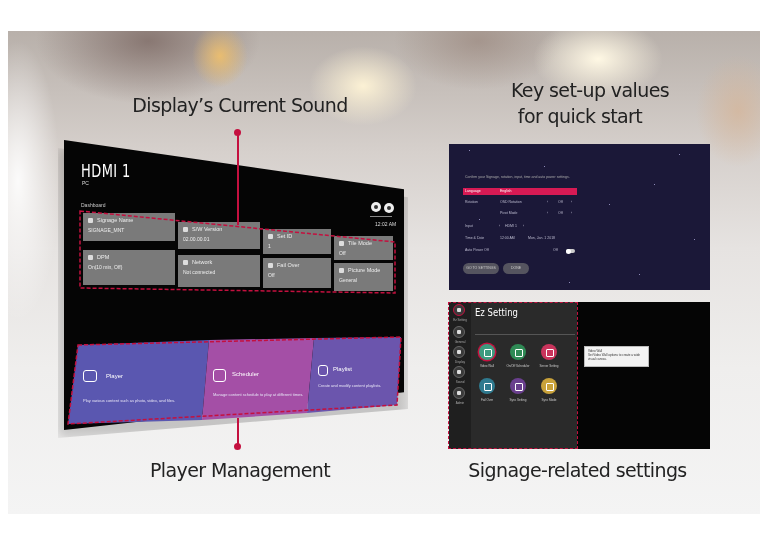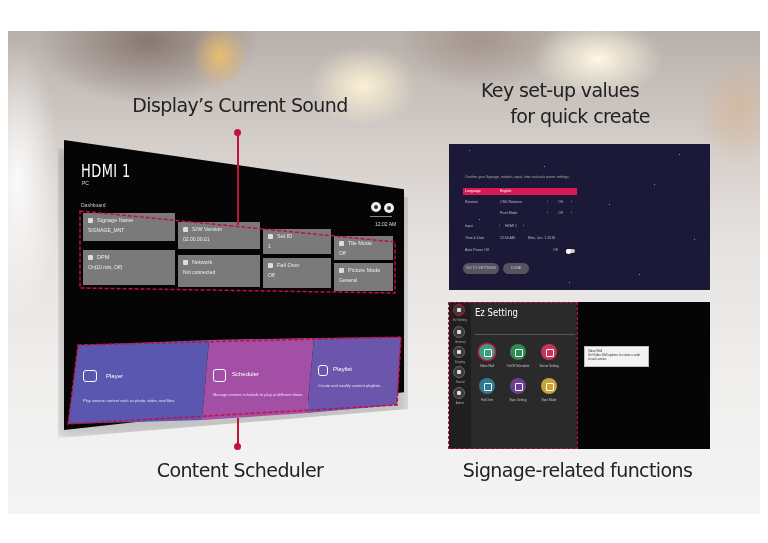--- a/index.html
+++ b/index.html
@@ -87,24 +87,24 @@
   .ez-fn::after { content: ""; position: absolute; left: 5px; top: 5px; width: 6px; height: 6px; border: 1px solid #fff; border-radius: 1px; }
   .ez-fn-label { position: absolute; width: 30px; text-align: center; color: #ccc; font-size: 3px; line-height: 4px; }
   .ez-tip { position: absolute; left: 584px; top: 346px; width: 65px; height: 21px; background: #f3f3f3; border: 1px solid #bbb; padding: 2px 3px; font-size: 3px; color: #333; line-height: 4px; }
 </style>
 </head>
 <body>
 
 <div class="backdrop"></div>
 
 <div class="caption" style="left:110px; top:93px; width:260px;">Display’s Current Sound</div>
-<div class="caption" style="left:450px; top:78px; width:220px;">Key set-up values</div>
-<div class="caption" style="left:470px; top:104px; width:220px;">for quick create</div>
-<div class="caption" style="left:110px; top:458px; width:260px;">Content Scheduler</div>
-<div class="caption" style="left:440px; top:458px; width:275px;">Signage-related functions</div>
+<div class="caption" style="left:480px; top:78px; width:220px;">Key set-up values</div>
+<div class="caption" style="left:470px; top:104px; width:220px;">for quick start</div>
+<div class="caption" style="left:110px; top:458px; width:260px;">Player Management</div>
+<div class="caption" style="left:440px; top:458px; width:275px;">Signage-related settings</div>
 
 <div class="tv-shadow"></div>
 <div class="tv"></div>
 
 <div class="tv-title">HDMI 1</div>
 <div class="tv-sub">PC</div>
 <div class="tv-dash">Dashboard</div>
 <div class="tv-round" style="left:371px; top:202px;"></div>
 <div class="tv-round" style="left:384px; top:203px;"></div>
 <div class="tv-underline"></div>

